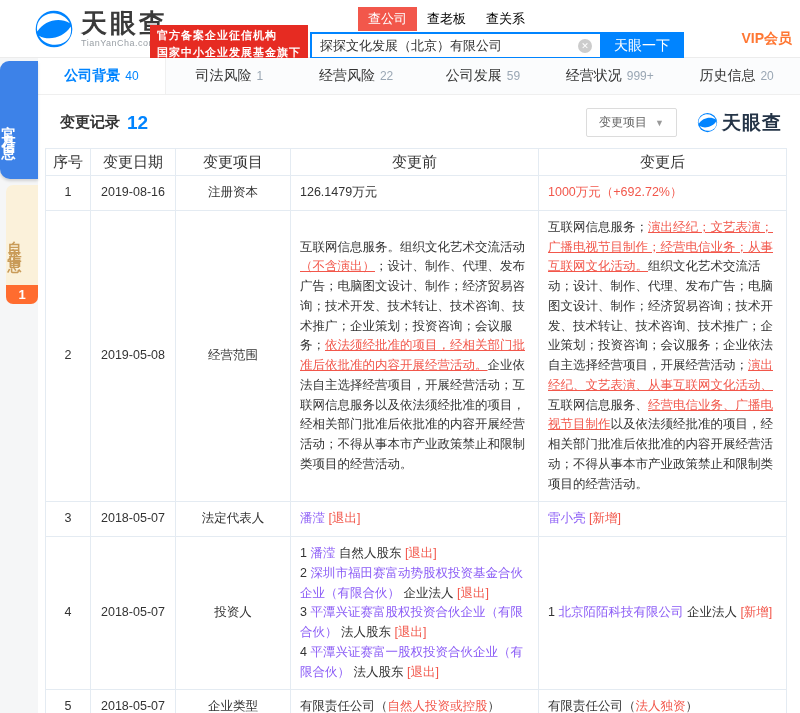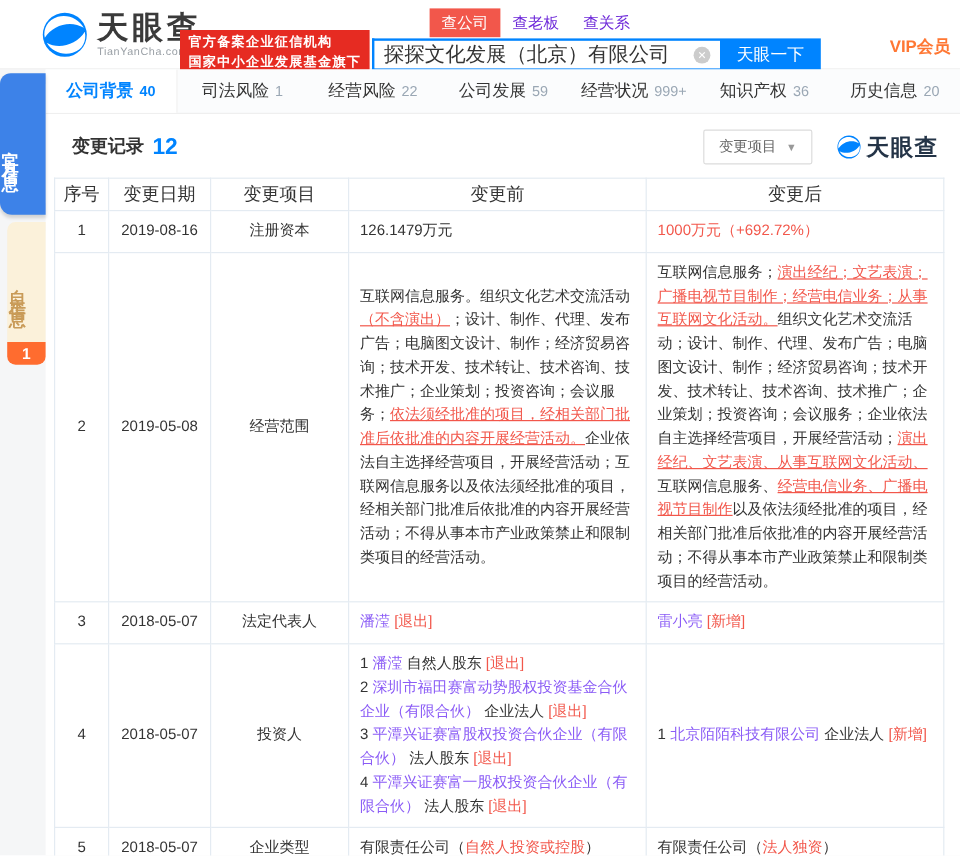--- a/index.html
+++ b/index.html
@@ -9,26 +9,26 @@
   
   .header { position: relative; height: 58px; background: #fff; border-bottom: 1px solid #ececec; }
   .logo { position: absolute; left: 34px; top: 9px; display: flex; align-items: center; gap: 7px; }
   .logo svg { width: 40px; height: 40px; }
   .logo-cn { font-size: 26px; font-weight: bold; color: #3a3a3a; letter-spacing: 3px; line-height: 1; }
   .logo-en { font-size: 9px; color: #9aa0a6; letter-spacing: .5px; margin-top: 2px; }
   .gov-badge { position: absolute; left: 150px; top: 25px; background: #e62b22; color: #fff;
     font-size: 11px; font-weight: bold; line-height: 1.5; padding: 2px 7px; letter-spacing: 1px; }
   .search { position: absolute; left: 310px; top: 7px; }
   .search-tabs { display: flex; font-size: 13px; }
-  .search-tab { padding: 3px 10px; color: #6d28d9; cursor: pointer; }
+  .search-tab { padding: 3px 10px; color: #000000; cursor: pointer; }
   .search-tab.active { background: #f2574b; color: #fff; margin-left: 48px; }
   .search-row { display: flex; margin-top: 1px; }
   .search-box { position: relative; }
   .search-input { width: 290px; height: 27px; border: 2px solid #0084ff; border-right: none;
-    padding: 0 26px 0 8px; font-size: 17px; color: #333; outline: none;
+    padding: 0 26px 0 8px; font-size: 13px; color: #333; outline: none;
     font-family: "Liberation Sans", sans-serif; }
   .clear-icon { position: absolute; right: 8px; top: 7px; width: 14px; height: 14px; background: #ccc;
     border-radius: 50%; color: #fff; font-size: 9px; line-height: 14px; text-align: center; cursor: pointer; }
   .search-btn { height: 27px; padding: 0 14px; background: #0084ff; border: none; color: #fff;
     font-size: 14px; cursor: pointer; font-family: Liberation Serif, serif; }
   .vip { position: absolute; right: 8px; top: 30px; color: #ff7733; font-size: 14px; font-weight: bold; cursor: pointer; }
 
   
   .content { position: relative; height: 655px; background: #f5f6f7; }
   .side { position: absolute; left: 0; top: 3px; width: 38px; z-index: 2; }
@@ -41,21 +41,21 @@
     font-size: 13px; font-weight: bold; text-align: center; line-height: 19px; border-radius: 0 0 7px 7px; cursor: pointer; }
 
   .main { margin-left: 38px; width: 762px; height: 655px; background: #fff; }
 
   
   .tabbar { display: flex; height: 37px; background: #fbfcfd; border-bottom: 1px solid #efefef; }
   .ntab { flex: 1; display: flex; align-items: center; justify-content: center; gap: 5px;
     font-size: 14px; color: #333; cursor: pointer; white-space: nowrap; }
   .ntab .cnt { font-size: 12px; color: #9aa7b4; }
   .ntab.active { background: #fff; color: #0084ff; font-weight: bold; border-right: 1px solid #f0f0f0; }
-  .ntab.active .cnt { color: #0084ff; font-weight: bold; }
+  .ntab.active .cnt { color: #0084ff; font-weight: normal; }
 
   
   .section-head { display: flex; align-items: center; padding: 13px 10px 11px 8px; margin-left: 14px; }
   .sec-title { font-size: 15px; font-weight: bold; color: #333; }
   .sec-count { font-size: 19px; font-weight: bold; color: #0084ff; margin-left: 7px; }
   .spacer { flex: 1; }
   .filter-btn { display: flex; align-items: center; gap: 8px; border: 1px solid #dcdcdc; border-radius: 2px;
     background: #fff; padding: 5px 12px; font-size: 12px; color: #666; cursor: pointer;
     font-family: "Liberation Sans", sans-serif; }
   .filter-btn .caret { font-size: 9px; color: #999; }
@@ -134,24 +134,20 @@
           <span>经营风险</span>
           <span class="cnt">22</span>
         </div>
         <div class="ntab">
           <span>公司发展</span>
           <span class="cnt">59</span>
         </div>
         <div class="ntab">
           <span>经营状况</span>
           <span class="cnt">999+</span>
-        </div>
-        <div class="ntab">
-          <span>知识产权</span>
-          <span class="cnt">36</span>
         </div>
         <div class="ntab">
           <span>历史信息</span>
           <span class="cnt">20</span>
         </div>
       </div>
 
     <div class="section-head">
       <span class="sec-title">变更记录</span>
       <span class="sec-count">12</span>

